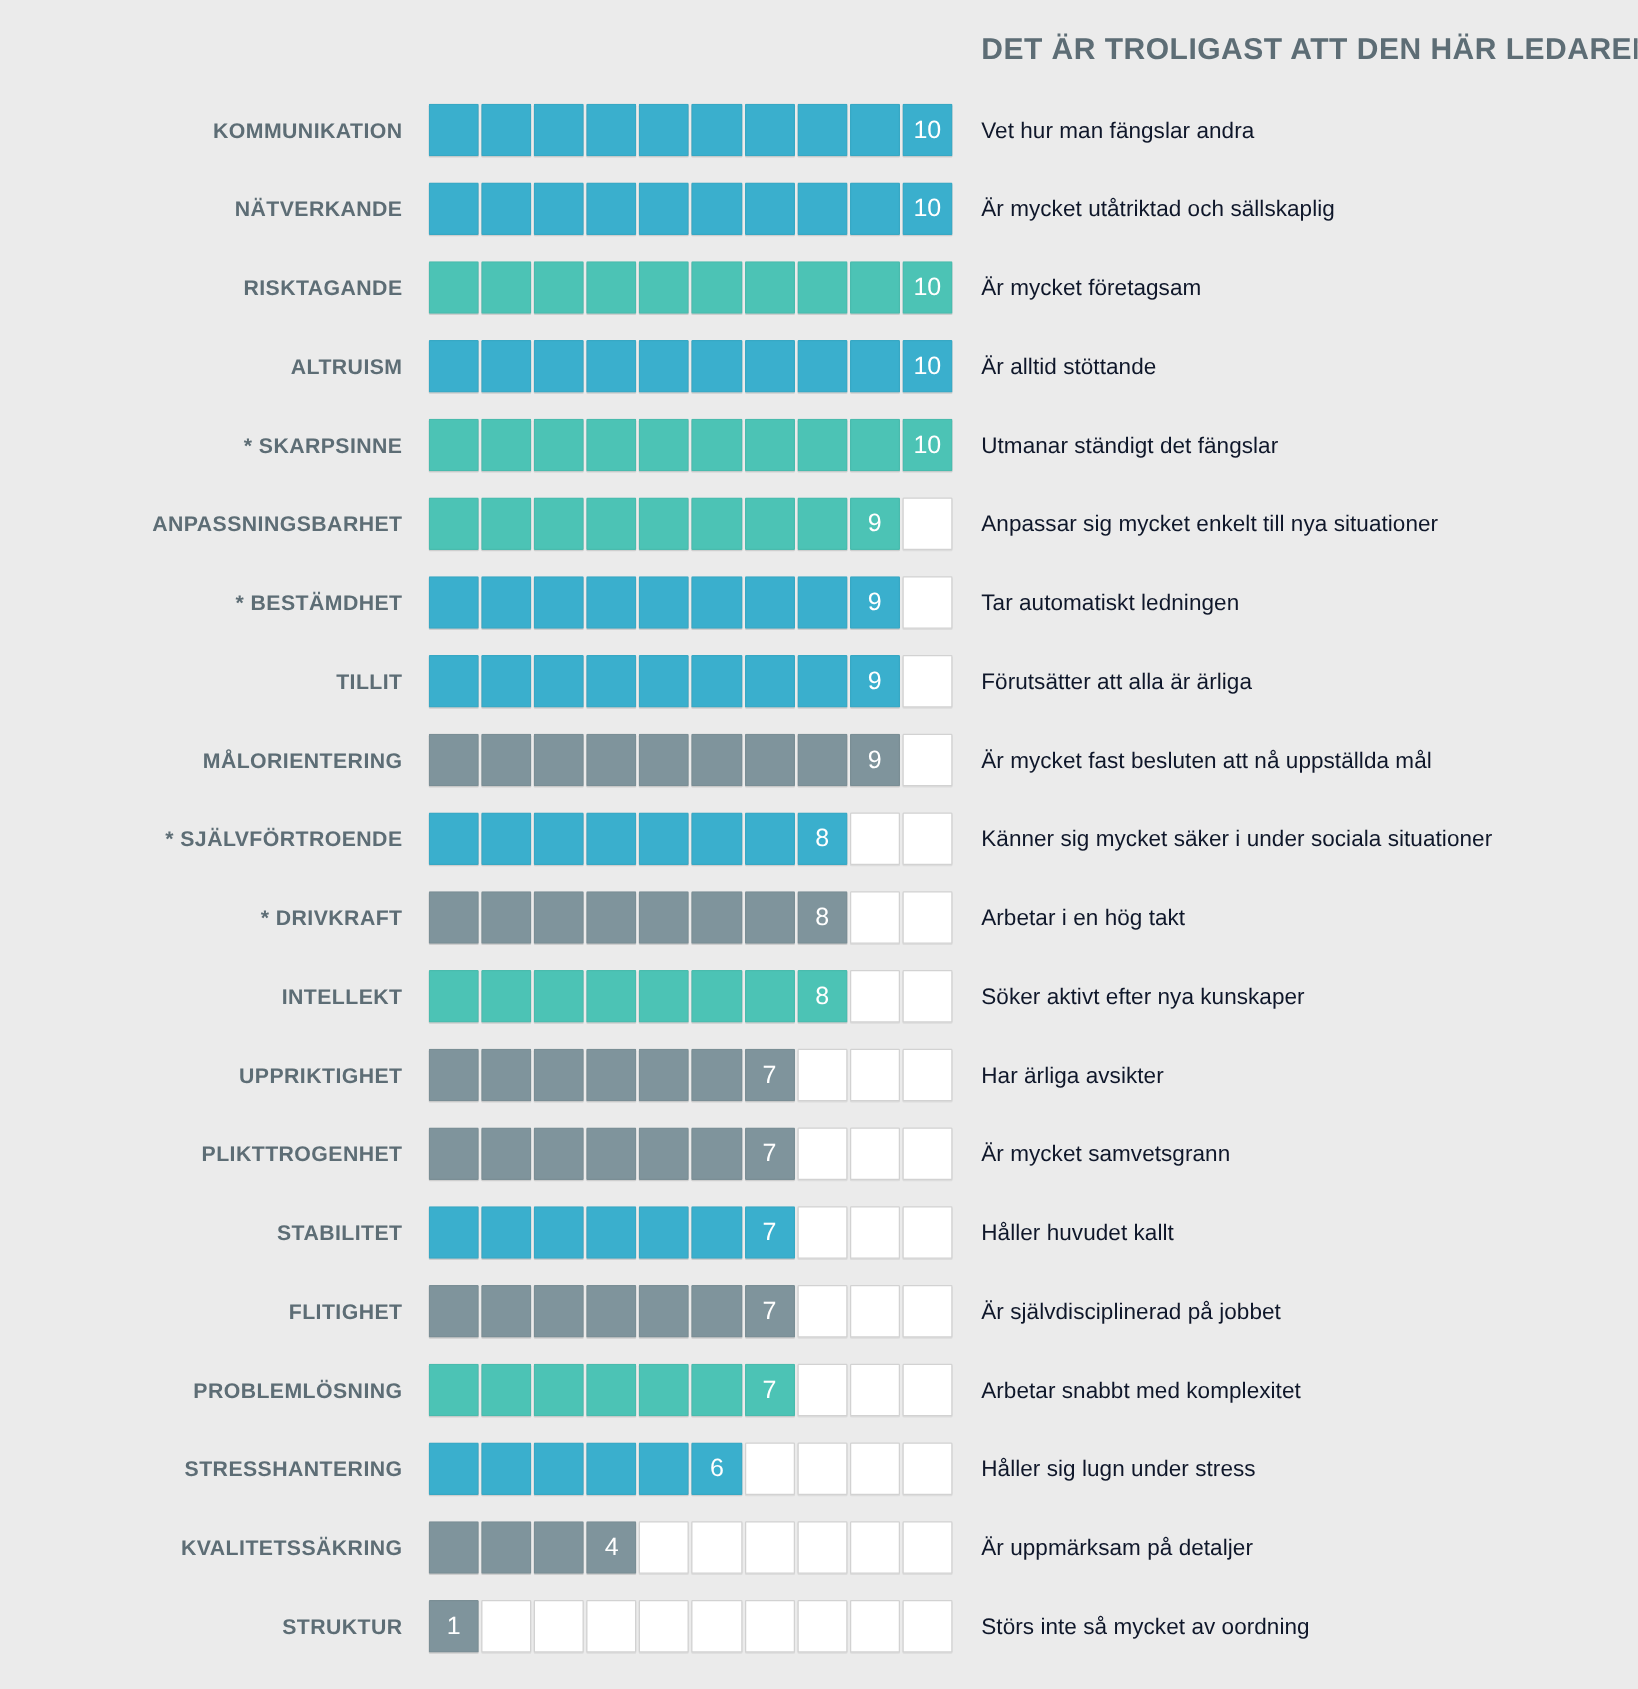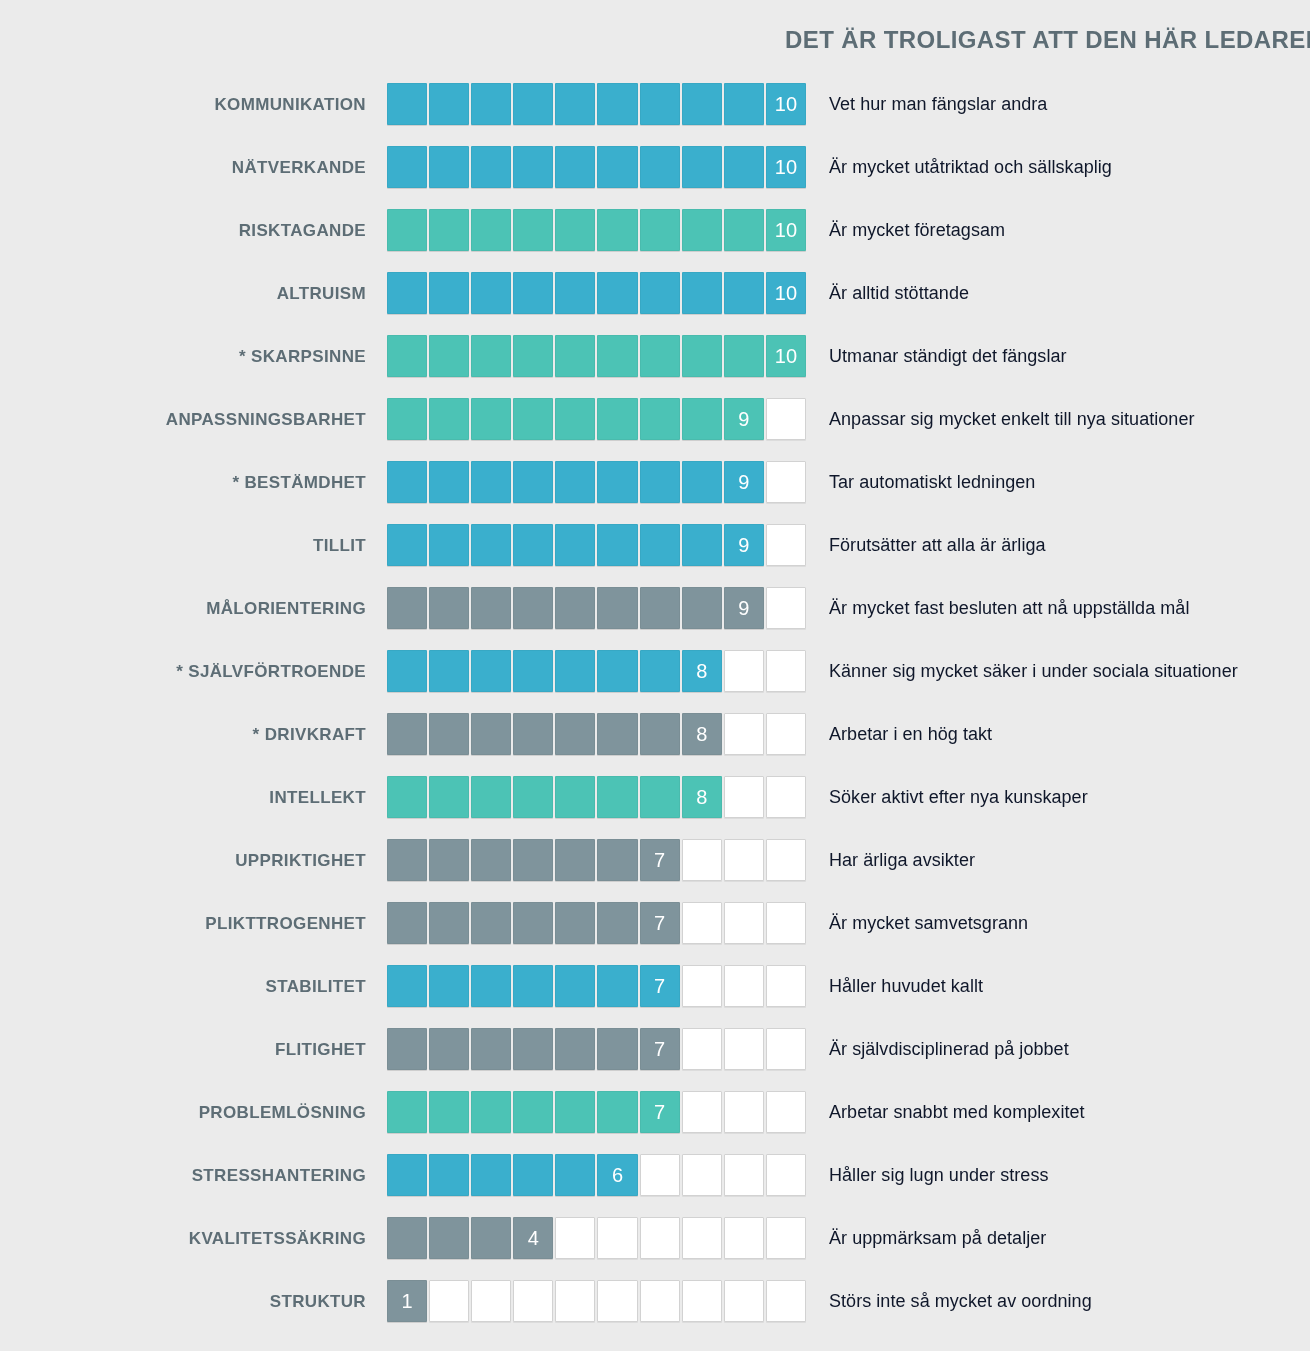--- a/index.html
+++ b/index.html
@@ -54,21 +54,20 @@
     font-size: 17px;
     font-weight: bold;
     letter-spacing: 0.35px;
     color: #5d6d75;
     line-height: 43px;
     height: 43px;
     white-space: nowrap;
     overflow: visible;
     padding-right: 0;
     box-sizing: border-box;
-    margin-left: 44px;
   }
 
   .row-cells {
     margin-left: 21px;
     width: 421px;
     height: 43px;
     display: flex;
     gap: 2px;
     box-sizing: border-box;
   }

